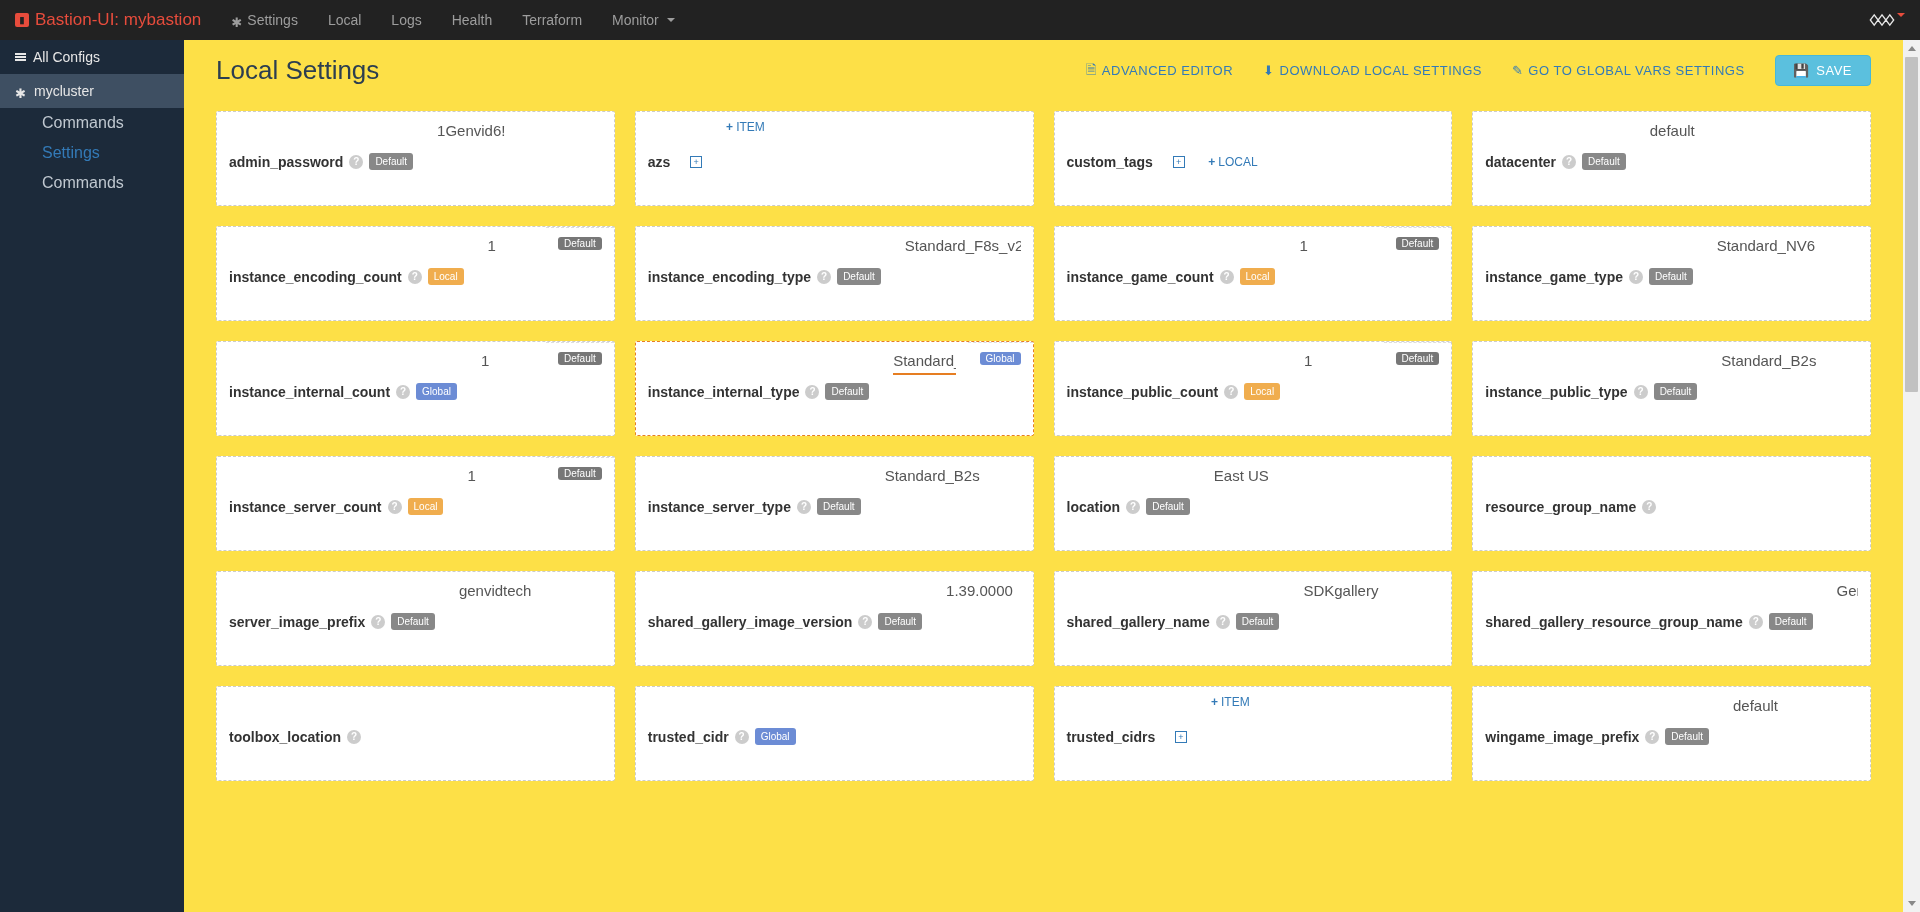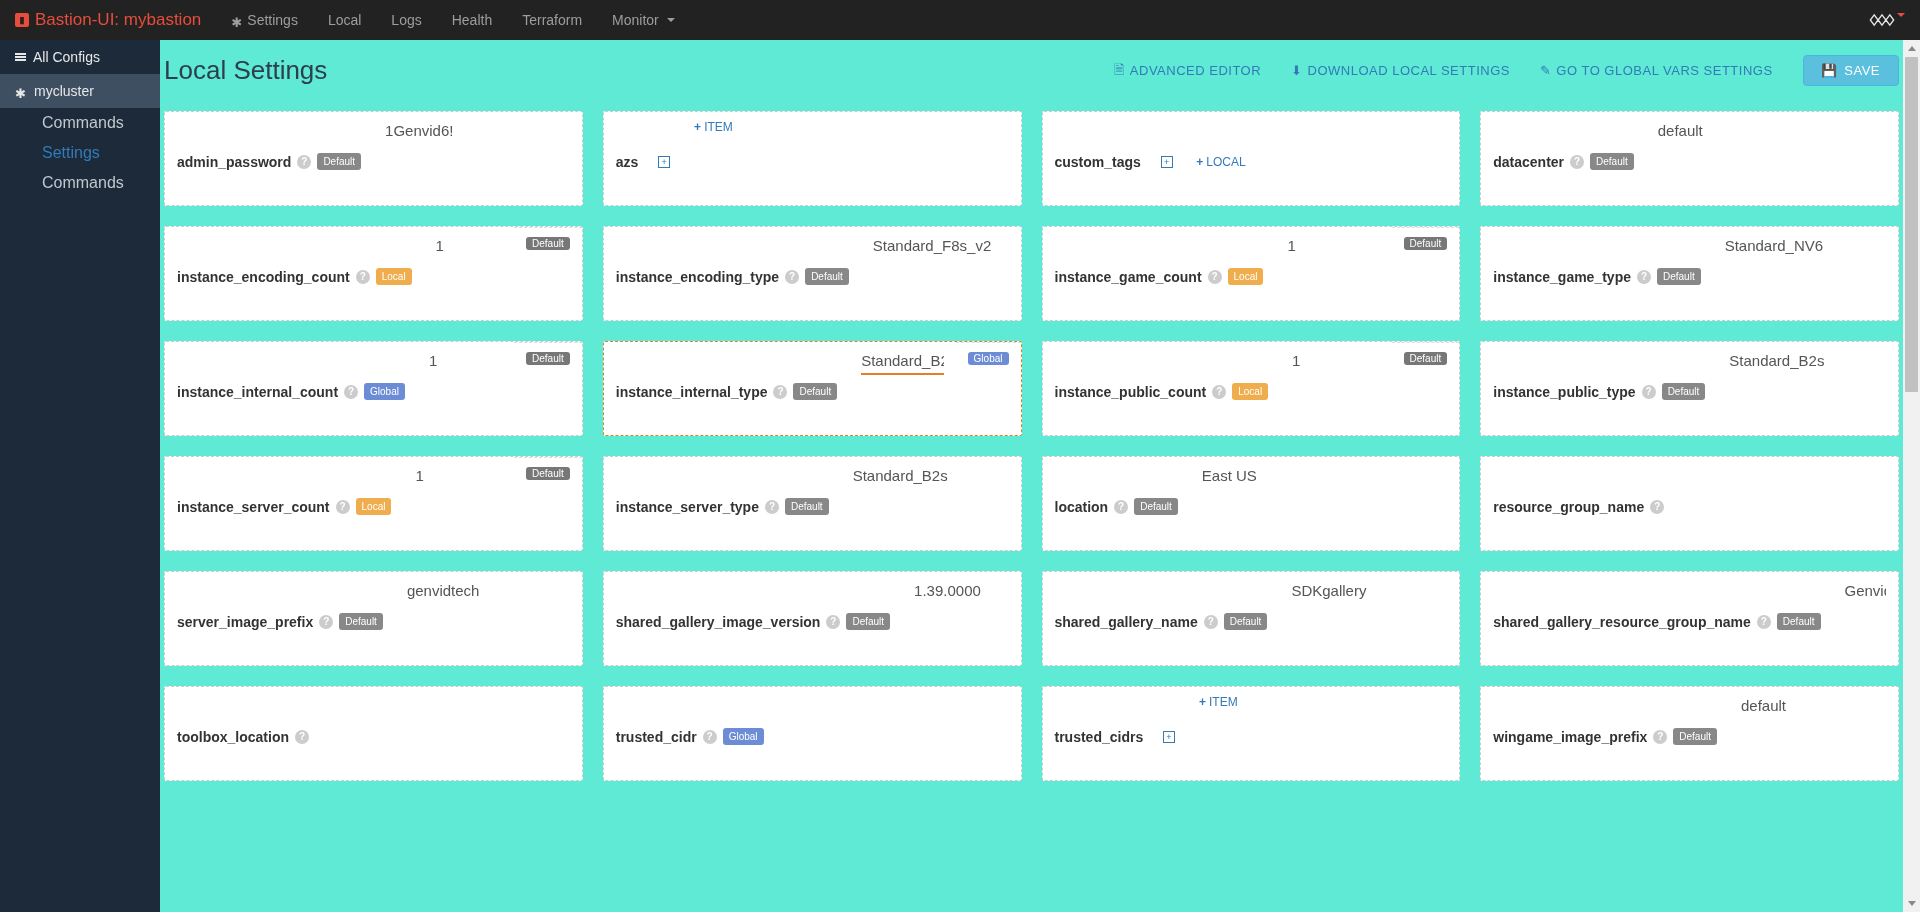--- a/index.html
+++ b/index.html
@@ -9,30 +9,30 @@
 .brand{display:flex;align-items:center;gap:6px;color:#e74c3c;font-size:17px;font-weight:500;margin-right:15px;cursor:pointer}
 .brand-ico{width:14px;height:14px;background:#e74c3c;border-radius:2px;display:inline-flex;align-items:center;justify-content:center;color:#222;font-size:9px;font-weight:bold}
 .nav-items{display:flex;gap:0}
 .nav-item{padding:10px 15px;font-size:14px;color:#9d9d9d;cursor:pointer;display:flex;align-items:center;gap:4px}
 .caret{display:inline-block;margin-left:4px;width:0;height:0;border-left:4px solid transparent;border-right:4px solid transparent;border-top:4px solid #9d9d9d}
 .nav-right{margin-left:auto;display:flex;align-items:center}
 .logo-right{width:28px;height:28px;display:flex;align-items:center;justify-content:center}
 .logo-right svg{width:26px;height:16px}
 .tri{width:0;height:0;border-left:4px solid transparent;border-right:4px solid transparent;border-top:4px solid #e74c3c;margin-left:1px;margin-top:-10px}
 .body{display:flex;flex:1;overflow:hidden}
-.sidebar{width:160px;background:#1c2a3a;color:#fff;font-size:14px;overflow:auto}
+.sidebar{width:184px;background:#1c2a3a;color:#fff;font-size:14px;overflow:auto}
 .side-item{padding:9px 15px;cursor:pointer;display:flex;align-items:center;gap:7px;color:#e7e7e7}
 .side-item.active{background:#3e4f62}
 .side-sub{padding:6px 15px 6px 42px;font-size:16px;color:#c0c8d0;cursor:pointer}
 .side-sub.active{color:#337ab7}
 .list-icon{display:inline-flex;flex-direction:column;gap:1px}
 .list-icon span{display:block;width:11px;height:2px;background:#e7e7e7}
 .gear{display:inline-block;width:12px;height:12px;position:relative}
 .gear::before{content:"✱";font-size:13px;line-height:12px;color:currentColor}
-.main{flex:1;overflow:auto;background:#5eead4;padding:15px 4px}
+.main{flex:1;overflow:auto;background:#fde047;padding:15px 32px}
 .page-header{display:flex;align-items:center;margin-bottom:25px;flex-wrap:wrap;gap:10px}
 .page-title{font-size:26px;font-weight:500;color:#2c3e50}
 .actions{margin-left:auto;display:flex;align-items:center;gap:30px}
 .link-btn{color:#337ab7;font-size:13px;letter-spacing:0.5px;cursor:pointer;display:flex;align-items:center;gap:5px;font-weight:400}
 .save-btn{background:#5bc0de;color:#fff;padding:7px 18px;border-radius:4px;font-size:13px;letter-spacing:0.5px;cursor:pointer;display:flex;align-items:center;gap:6px;border:1px solid #46b8da}
 .grid{display:grid;grid-template-columns:repeat(4,1fr);gap:20px}
 .card{border:1px dashed #ccc;border-radius:2px;background:#fff;min-height:95px;display:flex;}
 .card.highlight{border-color:#e67e22}
 .card-head{padding:10px 12px 4px 12px;display:flex;align-items:center;gap:6px}
 .card-title{font-size:14px;font-weight:700;color:#333}

